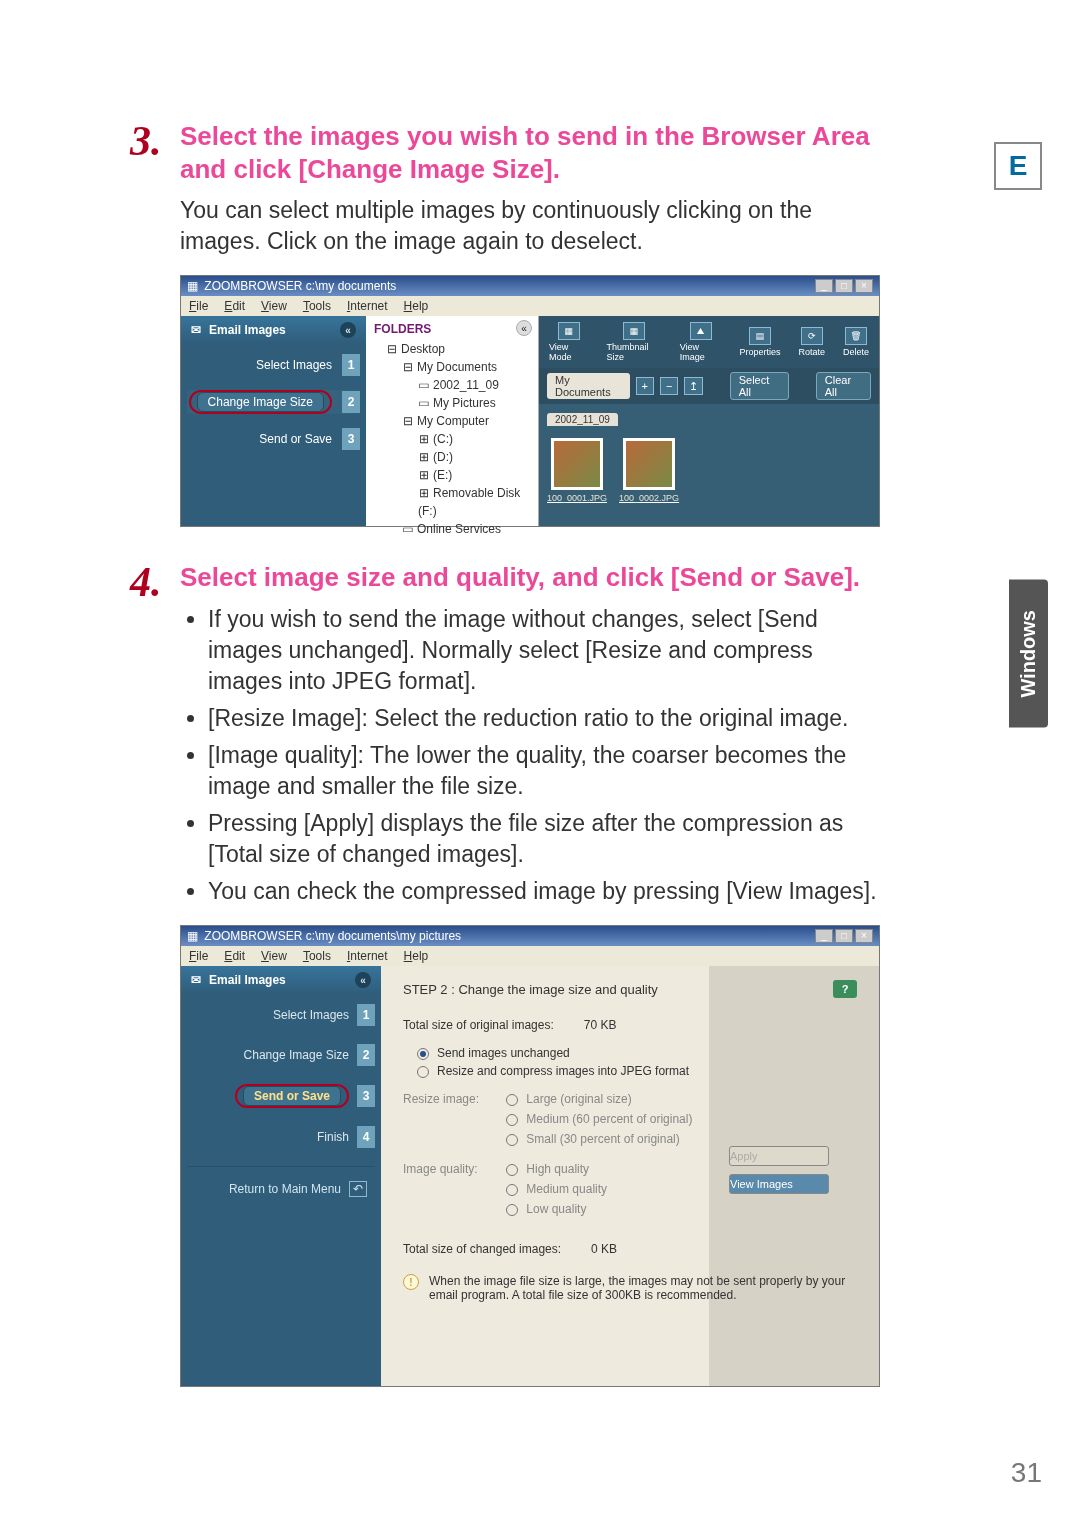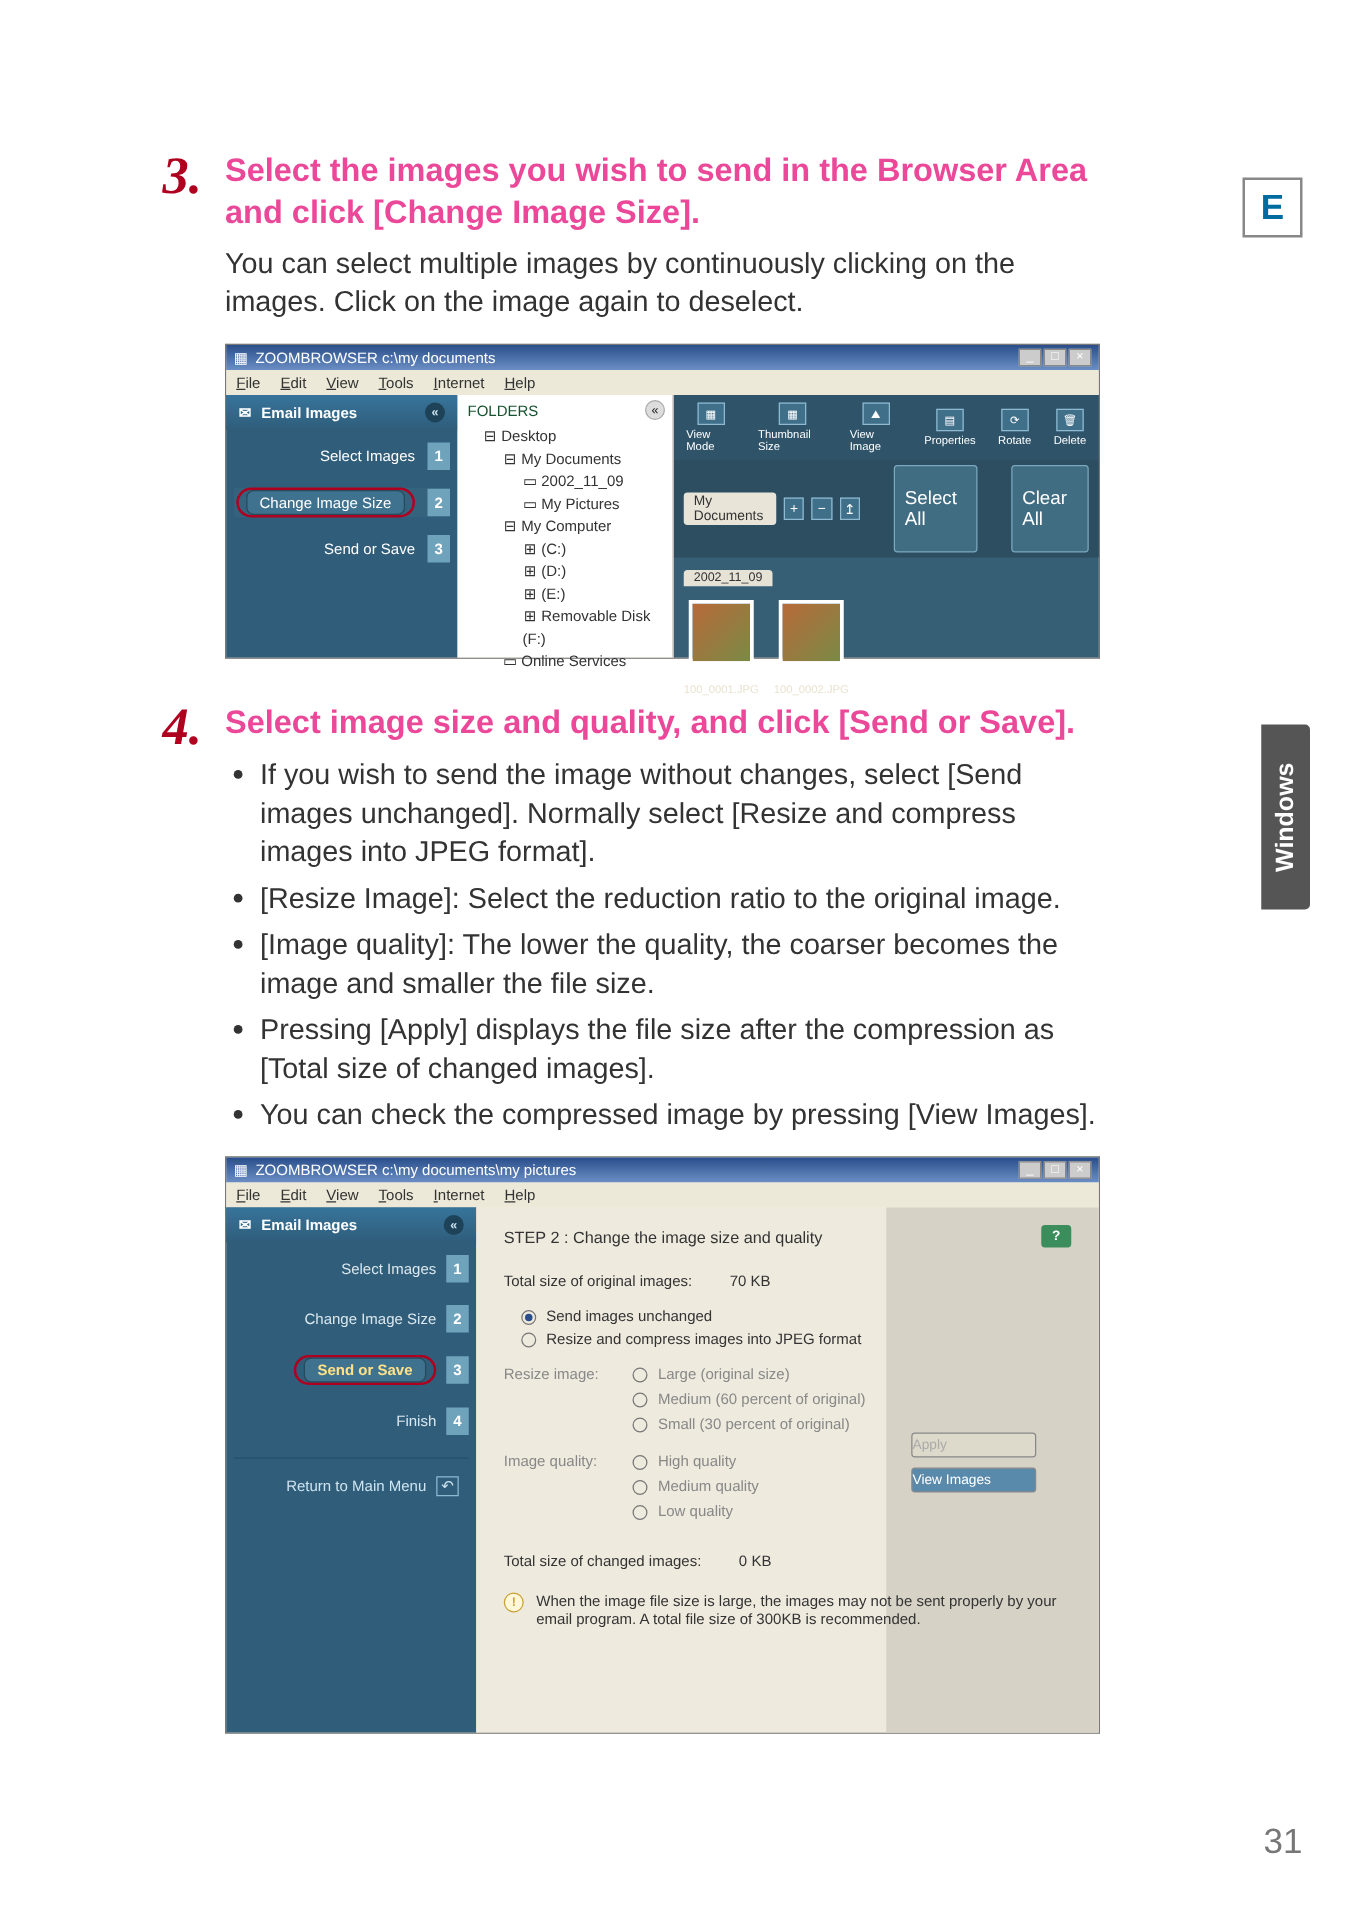--- a/index.html
+++ b/index.html
@@ -118,37 +118,37 @@
   .sb-steps { padding: 10px 6px; display:flex; flex-direction:column; gap:14px; font-size:12px;}
   .sb-step { display:flex; align-items:center; gap:4px; }
   .sb-step .lbl { flex:1; text-align:right; padding-right:6px; }
   .sb-step .num { width:18px;height:22px;background:#6fa3bb;color:#fff;display:flex;align-items:center;justify-content:center;font-weight:bold;}
   .sb-step.active { background:#35627c; border-radius:3px;}
   .sb-step .btnshape { flex:1; text-align:right; padding-right:6px; }
   .pill { background:#3f728e; border:1px solid #274b5c; border-radius:6px; padding:2px 10px; display:inline-block;}
   .ptr { display:inline-block; border:2px solid #b00020; padding:0 6px; border-radius:999px; }
 
   .folder-pane { flex:1; background:#fff; border-right:1px solid #aaa; padding:6px 8px; position:relative;}
-  .folder-pane h4 { font-size:12px; color:#14532d; font-weight:normal; margin-bottom:4px;}
+  .folder-pane h4 { font-size:12px; color:#701a75; font-weight:bold; margin-bottom:4px;}
   .folder-pane .coll { position:absolute; top:4px; right:6px; width:16px;height:16px;background:#ddd;border:1px solid #aaa;border-radius:50%;font-size:10px;display:flex;align-items:center;justify-content:center;}
   .tree { font-size:12px; color:#333; line-height:1.5;}
   .tree .lv1{padding-left:12px;} .tree .lv2{padding-left:28px;} .tree .lv3{padding-left:44px;}
   .tree .ico{display:inline-block;width:12px;text-align:center;margin-right:3px;}
 
   .browser-pane { width: 340px; background:#365f76; color:#fff; display:flex; flex-direction:column;}
   .toolbar1 { display:flex; gap:18px; padding:6px 10px; align-items:center; background:#2f546a;}
   .tb-item { display:flex; flex-direction:column; align-items:center; gap:2px; font-size:9px;}
   .tb-item .ic { width:22px;height:18px;border:1px solid #8fb9d1;background:#3f6f89;display:flex;align-items:center;justify-content:center;}
   .locbar { display:flex; gap:6px; padding:4px 8px; align-items:center; background:#2d4e60;}
   .locbar .loc { background:#e8e4d8; color:#333; padding:1px 8px; border-radius:3px; font-size:11px;}
   .locbar .ib { width:20px;height:18px;background:#3f6f89;border:1px solid #8fb9d1;font-size:11px;color:#fff;display:flex;align-items:center;justify-content:center;}
-  .locbar .act { background:#416d83; border:1px solid #7aa8bf; color:#fff; padding:17px 8px; font-size:15px; border-radius:3px;margin-left:21px;}
+  .locbar .act { background:#416d83; border:1px solid #7aa8bf; color:#fff; padding:1px 8px; font-size:11px; border-radius:3px;margin-left:21px;}
   .thumbs { padding:8px; display:flex; gap:12px; flex-wrap:wrap;}
   .date-tab { background:#e6e2d6; color:#333; font-size:10px; padding:1px 8px; border-radius:3px 3px 0 0;}
-  .thumb { display:flex; flex-direction:column; align-items:center; gap:14px;}
+  .thumb { display:flex; flex-direction:column; align-items:center; gap:3px;text-decoration:underline;}
   .thumb .img { width:52px;height:52px;background:linear-gradient(135deg,#b86a3a,#7a8a45);border:3px solid #fff;}
   .thumb .cap { font-size:9px;color:#e9e2cf;}
 
   
   .win2 { border:1px solid #777; background:#efece2; font-size:12px; }
   .win-body2 { display:flex; min-height:420px;}
   .sidebar2 { width:200px; background:#2f5d7a; color:#fff; display:flex; flex-direction:column;}
   .sb2-steps { padding:10px 6px; display:flex; flex-direction:column; gap:18px;}
   .sb2-steps .row { display:flex; align-items:center;}
   .sb2-steps .lbl2 { flex:1; text-align:right; padding-right:8px; color:#dbe7ed;}

